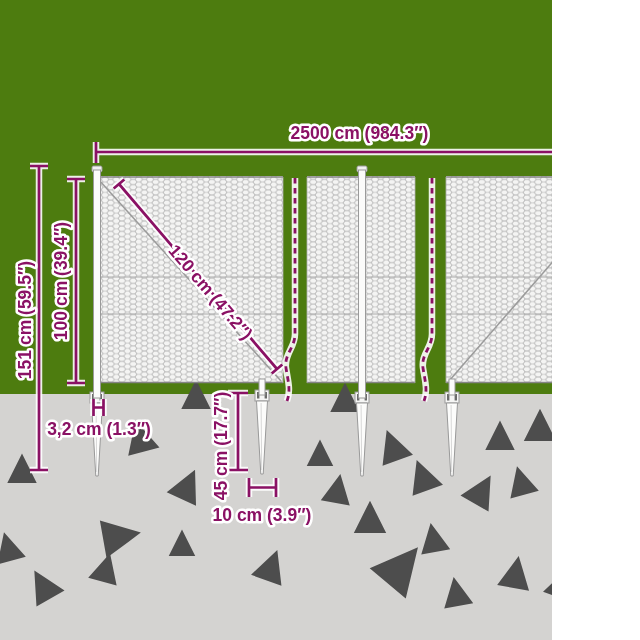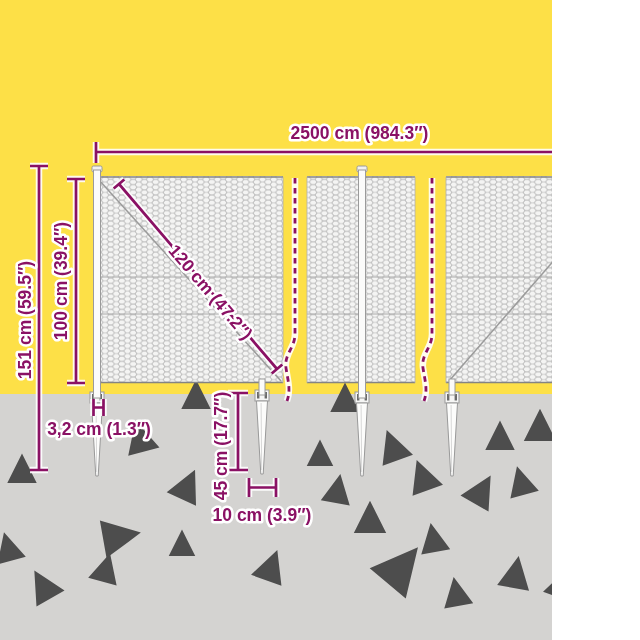--- a/index.html
+++ b/index.html
@@ -1,16 +1,16 @@
 <!DOCTYPE html>
 <html><head>
 <meta charset="utf-8">
 <style>
   html,body{margin:0;padding:0;background:#fff;}
-  .canvas{position:relative;width:552px;height:640px;background:#fde047;overflow:hidden;
+  .canvas{position:relative;width:552px;height:640px;background:#4d7c0f;overflow:hidden;
           font-family:"Liberation Sans",sans-serif;}
   svg{position:absolute;top:0;left:0;}
   .dim-label{
     font-family:"Liberation Sans",sans-serif;
     font-size:17.5px;
     font-weight:bold;
     fill:#8a1164;
     stroke:#ffffff;
     stroke-width:5px;
     paint-order:stroke;

